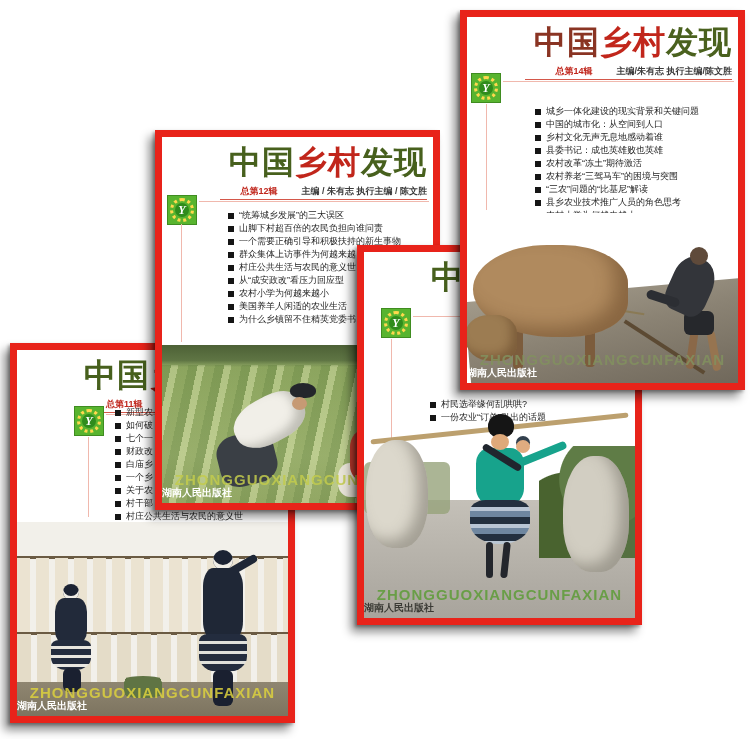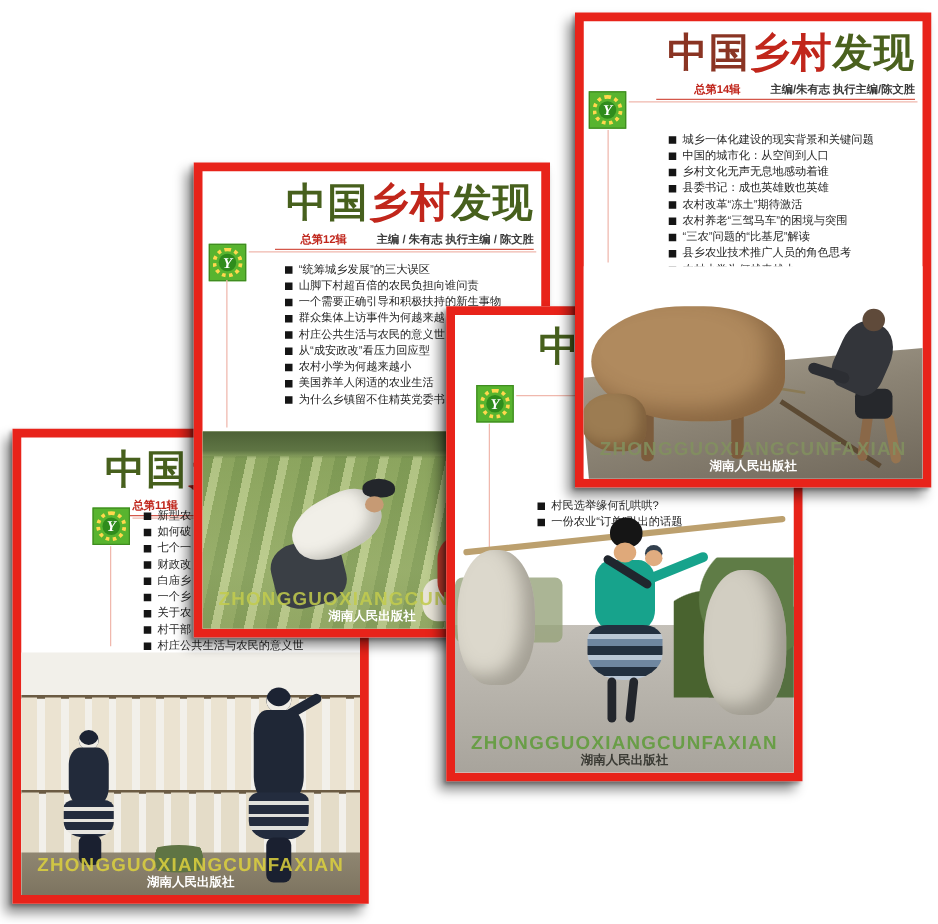--- a/index.html
+++ b/index.html
@@ -53,21 +53,21 @@
   .bt{font-size:9px;color:#262626;white-space:nowrap;}
 
   
   .photo{position:absolute;left:0;right:0;bottom:0;overflow:hidden;}
   .c11 .photo{top:172px;background:#f2f0ea;}
   .c12 .photo{top:208px;}
   .c13 .photo{top:200px;background:#fff;overflow:visible;}
   .c14 .photo{top:196px;background:#fff;}
   .watermark{position:absolute;bottom:15px;left:0;right:0;text-align:center;font-weight:bold;
              font-size:15px;letter-spacing:1px;white-space:nowrap;overflow:hidden;opacity:.85;z-index:6;}
-  .publisher{position:absolute;bottom:3px;left:0;right:0;text-align:center;font-size:10px;
+  .publisher{position:absolute;bottom:3px;left:0;right:0;text-align:left;font-size:10px;
              font-weight:bold;color:#fff;z-index:6;}
   .fig{position:absolute;}
 
   
   .c14 .mud{left:-4px;right:-4px;bottom:0;height:105px;
             background:linear-gradient(172deg,#a29a8a 0%,#8b8374 40%,#6f675a 100%);
             transform:rotate(-5deg);transform-origin:100% 0;}
   .c14 .ox-body{left:6px;bottom:46px;width:155px;height:92px;background:#b08a5e;
                 border-radius:48% 42% 38% 52%;box-shadow:inset -14px -10px 18px rgba(90,60,30,.45);}
   .c14 .ox-head{left:-2px;bottom:22px;width:52px;height:46px;background:#9c7c52;

